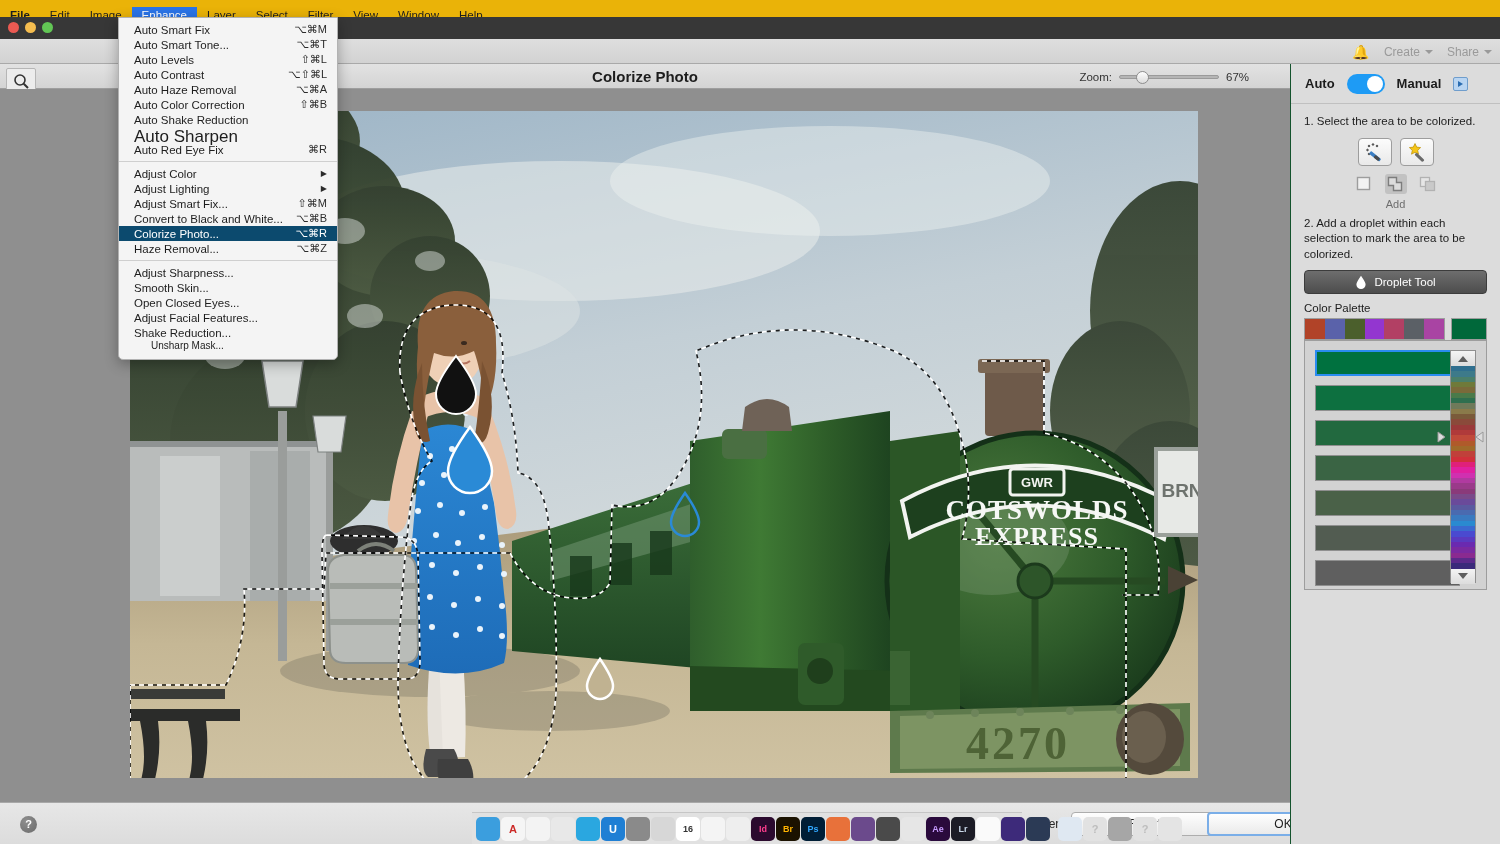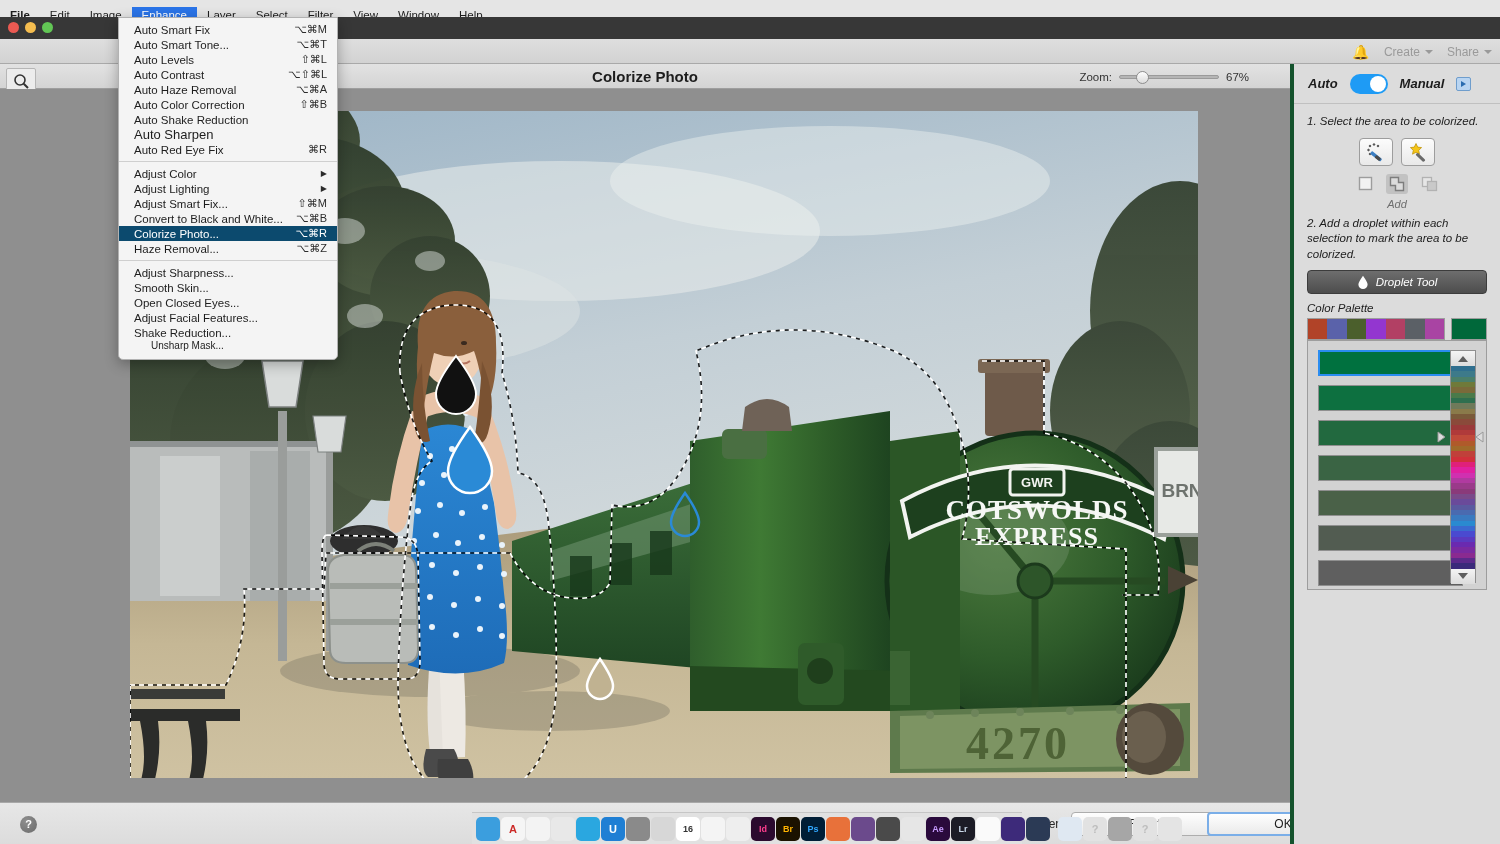--- a/index.html
+++ b/index.html
@@ -1,21 +1,21 @@
 <!DOCTYPE html>
 <html><head>
 <meta charset="utf-8">
 <style>
   * { box-sizing: border-box; margin:0; padding:0; }
   html,body { width:1500px; height:844px; overflow:hidden; background:#8f8f8f;
     font-family:"Liberation Sans", sans-serif; }
 
   
   #menubar { position:absolute; left:0; top:0; width:1500px; height:31px;
-    background:#e5e5e5; border-bottom:1px solid #cfcfcf; display:flex; align-items:center; }
+    background:#eab308; border-bottom:1px solid #cfcfcf; display:flex; align-items:center; }
   .mb-item { font-size:11.5px; color:#1d1d1d; padding:0 10px; line-height:17px; height:17px;
     white-space:nowrap; }
   .mb-item.active { background:#2a74e8; color:#fff; }
 
   
   #titlebar { position:absolute; left:0; top:17px; width:1500px; height:22px; background:#373737; }
   #traffic { position:absolute; left:8px; top:5px; display:flex; gap:6px; }
   .tl { width:11px; height:11px; border-radius:50%; }
   .tl.r { background:#eb5a52; } .tl.y { background:#f5bd4f; } .tl.g { background:#62c655; }
 
@@ -69,21 +69,21 @@
   #dock { position:absolute; left:472px; top:812px; width:550px; height:32px;
     background:rgba(225,225,225,0.93); border-top:1px solid #c6c6c6;
     display:flex; align-items:center; padding:0 4px; gap:1px; }
   .dicon { width:24px; height:24px; border-radius:5px; flex:0 0 auto; position:relative;
     display:flex; align-items:center; justify-content:center;
     font-size:10px; font-weight:bold; color:#fff; overflow:hidden; }
   .dsep { width:1px; height:22px; background:#b0b0b0; margin:0 3px; }
 
   
   #rightpanel { position:absolute; left:1290px; top:64px; width:210px; height:780px;
-    background:#dcdcdc; border-left:4px solid #14532d;font-style:italic; }
+    background:#dcdcdc; border-left:1px solid #14532d; }
   #modrow { height:40px; display:flex; align-items:center; padding:0 14px; gap:12px;
     border-bottom:1px solid #c0c0c0; }
   .modlbl { font-size:13px; font-weight:bold; color:#1c1c1c; }
   #toggle { width:38px; height:20px; border-radius:10px; background:#1e9bf5; position:relative; }
   #toggle::after { content:""; position:absolute; right:2px; top:2px; width:16px; height:16px;
     border-radius:50%; background:#fff; }
   #playbtn { width:15px; height:14px; border-radius:2px; background:#b9d5f2; border:1px solid #6f9dcc;
     display:flex; align-items:center; justify-content:center; }
   .step { font-size:11.5px; color:#1c1c1c; padding:10px 13px 6px 13px; line-height:1.35; }
   #seltools { display:flex; justify-content:center; gap:8px; padding:2px 0 8px; }
@@ -669,21 +669,21 @@
       <span style="font-size: 11px; color: rgb(43, 43, 43);">⌥⌘A</span>
     </div>
     <div style="display: flex; align-items: center; height: 15px; padding: 0px 10px 0px 15px; font-size: 11.5px; color: rgb(29, 29, 29);">
       <span style="flex: 1 1 0%;">Auto Color Correction</span>
       <span style="font-size: 11px; color: rgb(43, 43, 43);">⇧⌘B</span>
     </div>
     <div style="display: flex; align-items: center; height: 15px; padding: 0px 10px 0px 15px; font-size: 11.5px; color: rgb(29, 29, 29);">
       <span style="flex: 1 1 0%;">Auto Shake Reduction</span>
       <span style="font-size: 11px; color: rgb(43, 43, 43);"></span>
     </div>
-    <div style="display: flex; align-items: flex-start; height: 15px; padding: 0px 10px 0px 15px; font-size: 13px; color: rgb(29, 29, 29);">
+    <div style="display: flex; align-items: flex-start; height: 15px; padding: 0px 10px 0px 15px; font-size: 17px; color: rgb(29, 29, 29);">
       <span style="flex: 1 1 0%;">Auto Sharpen</span>
       <span style="font-size: 11px; color: rgb(43, 43, 43);"></span>
     </div>
     <div style="display: flex; align-items: center; height: 15px; padding: 0px 10px 0px 15px; font-size: 11.5px; color: rgb(29, 29, 29);">
       <span style="flex: 1 1 0%;">Auto Red Eye Fix</span>
       <span style="font-size: 11px; color: rgb(43, 43, 43);">⌘R</span>
     </div>
     <div style="height: 1px; background: rgb(207, 207, 207); margin: 4px 0px;"></div>
     <div style="display: flex; align-items: center; height: 15px; padding: 0px 10px 0px 15px; font-size: 11.5px; color: rgb(29, 29, 29);">
       <span style="flex: 1 1 0%;">Adjust Color</span>

